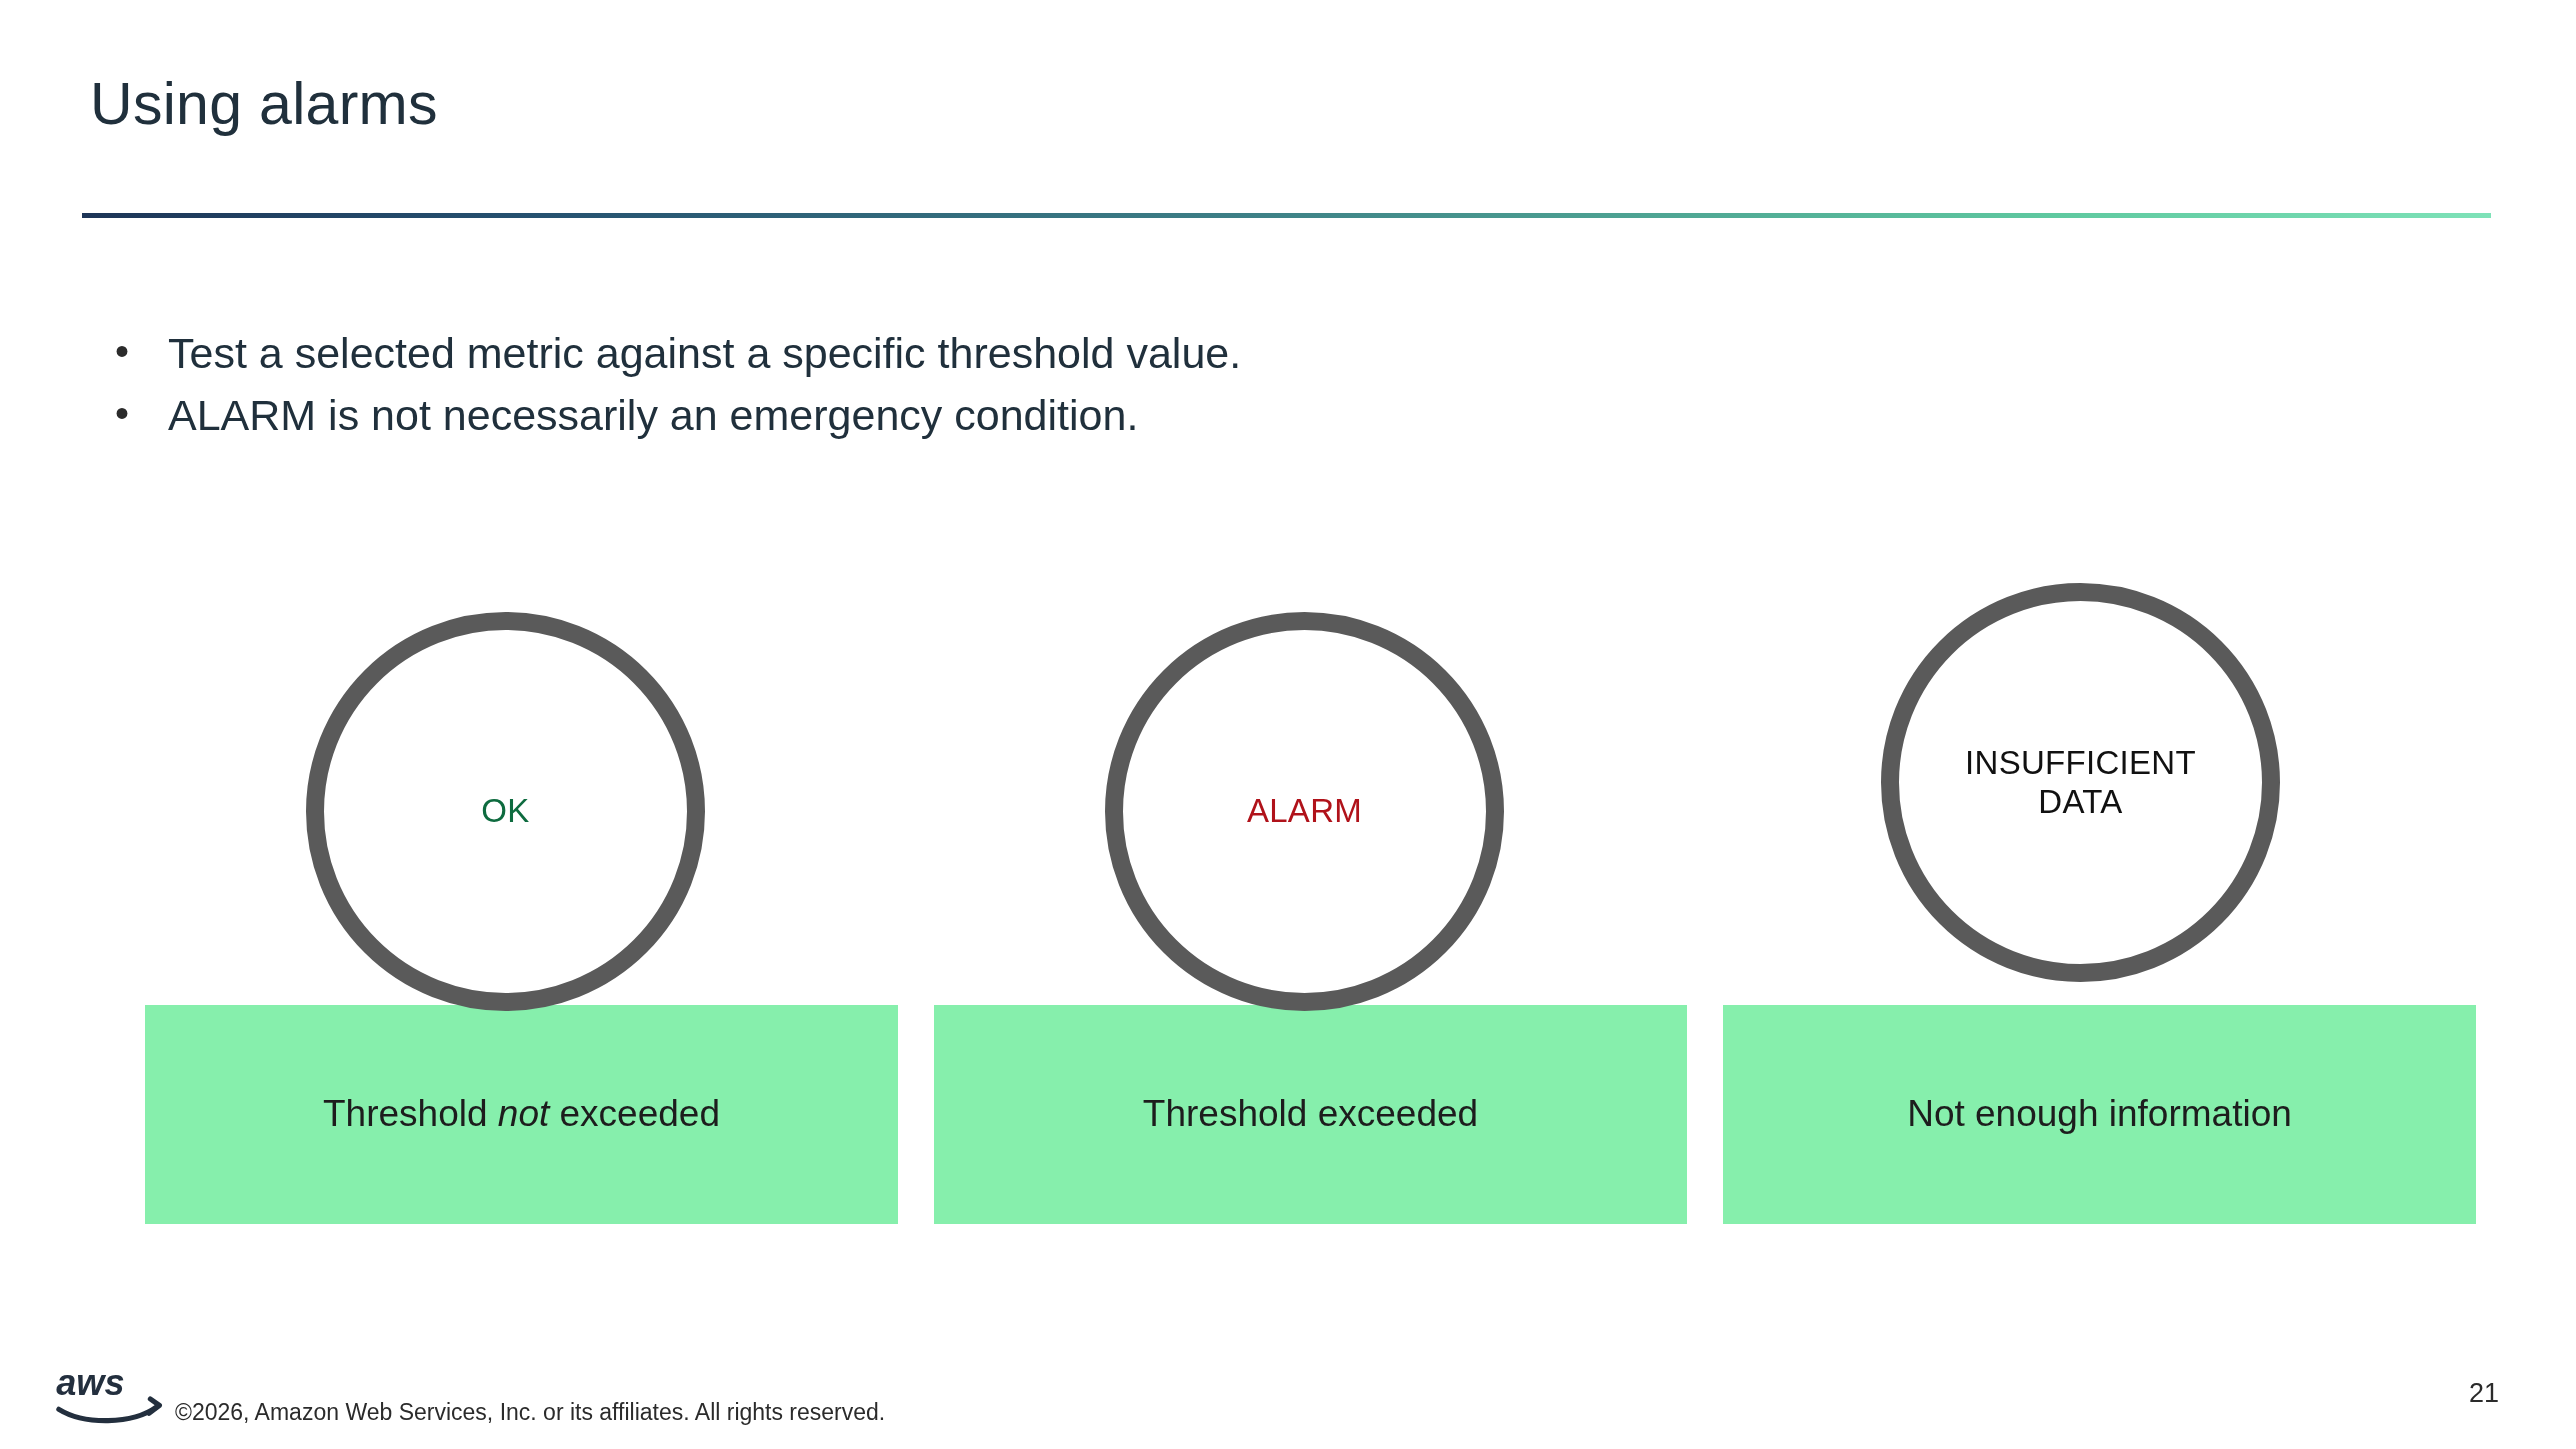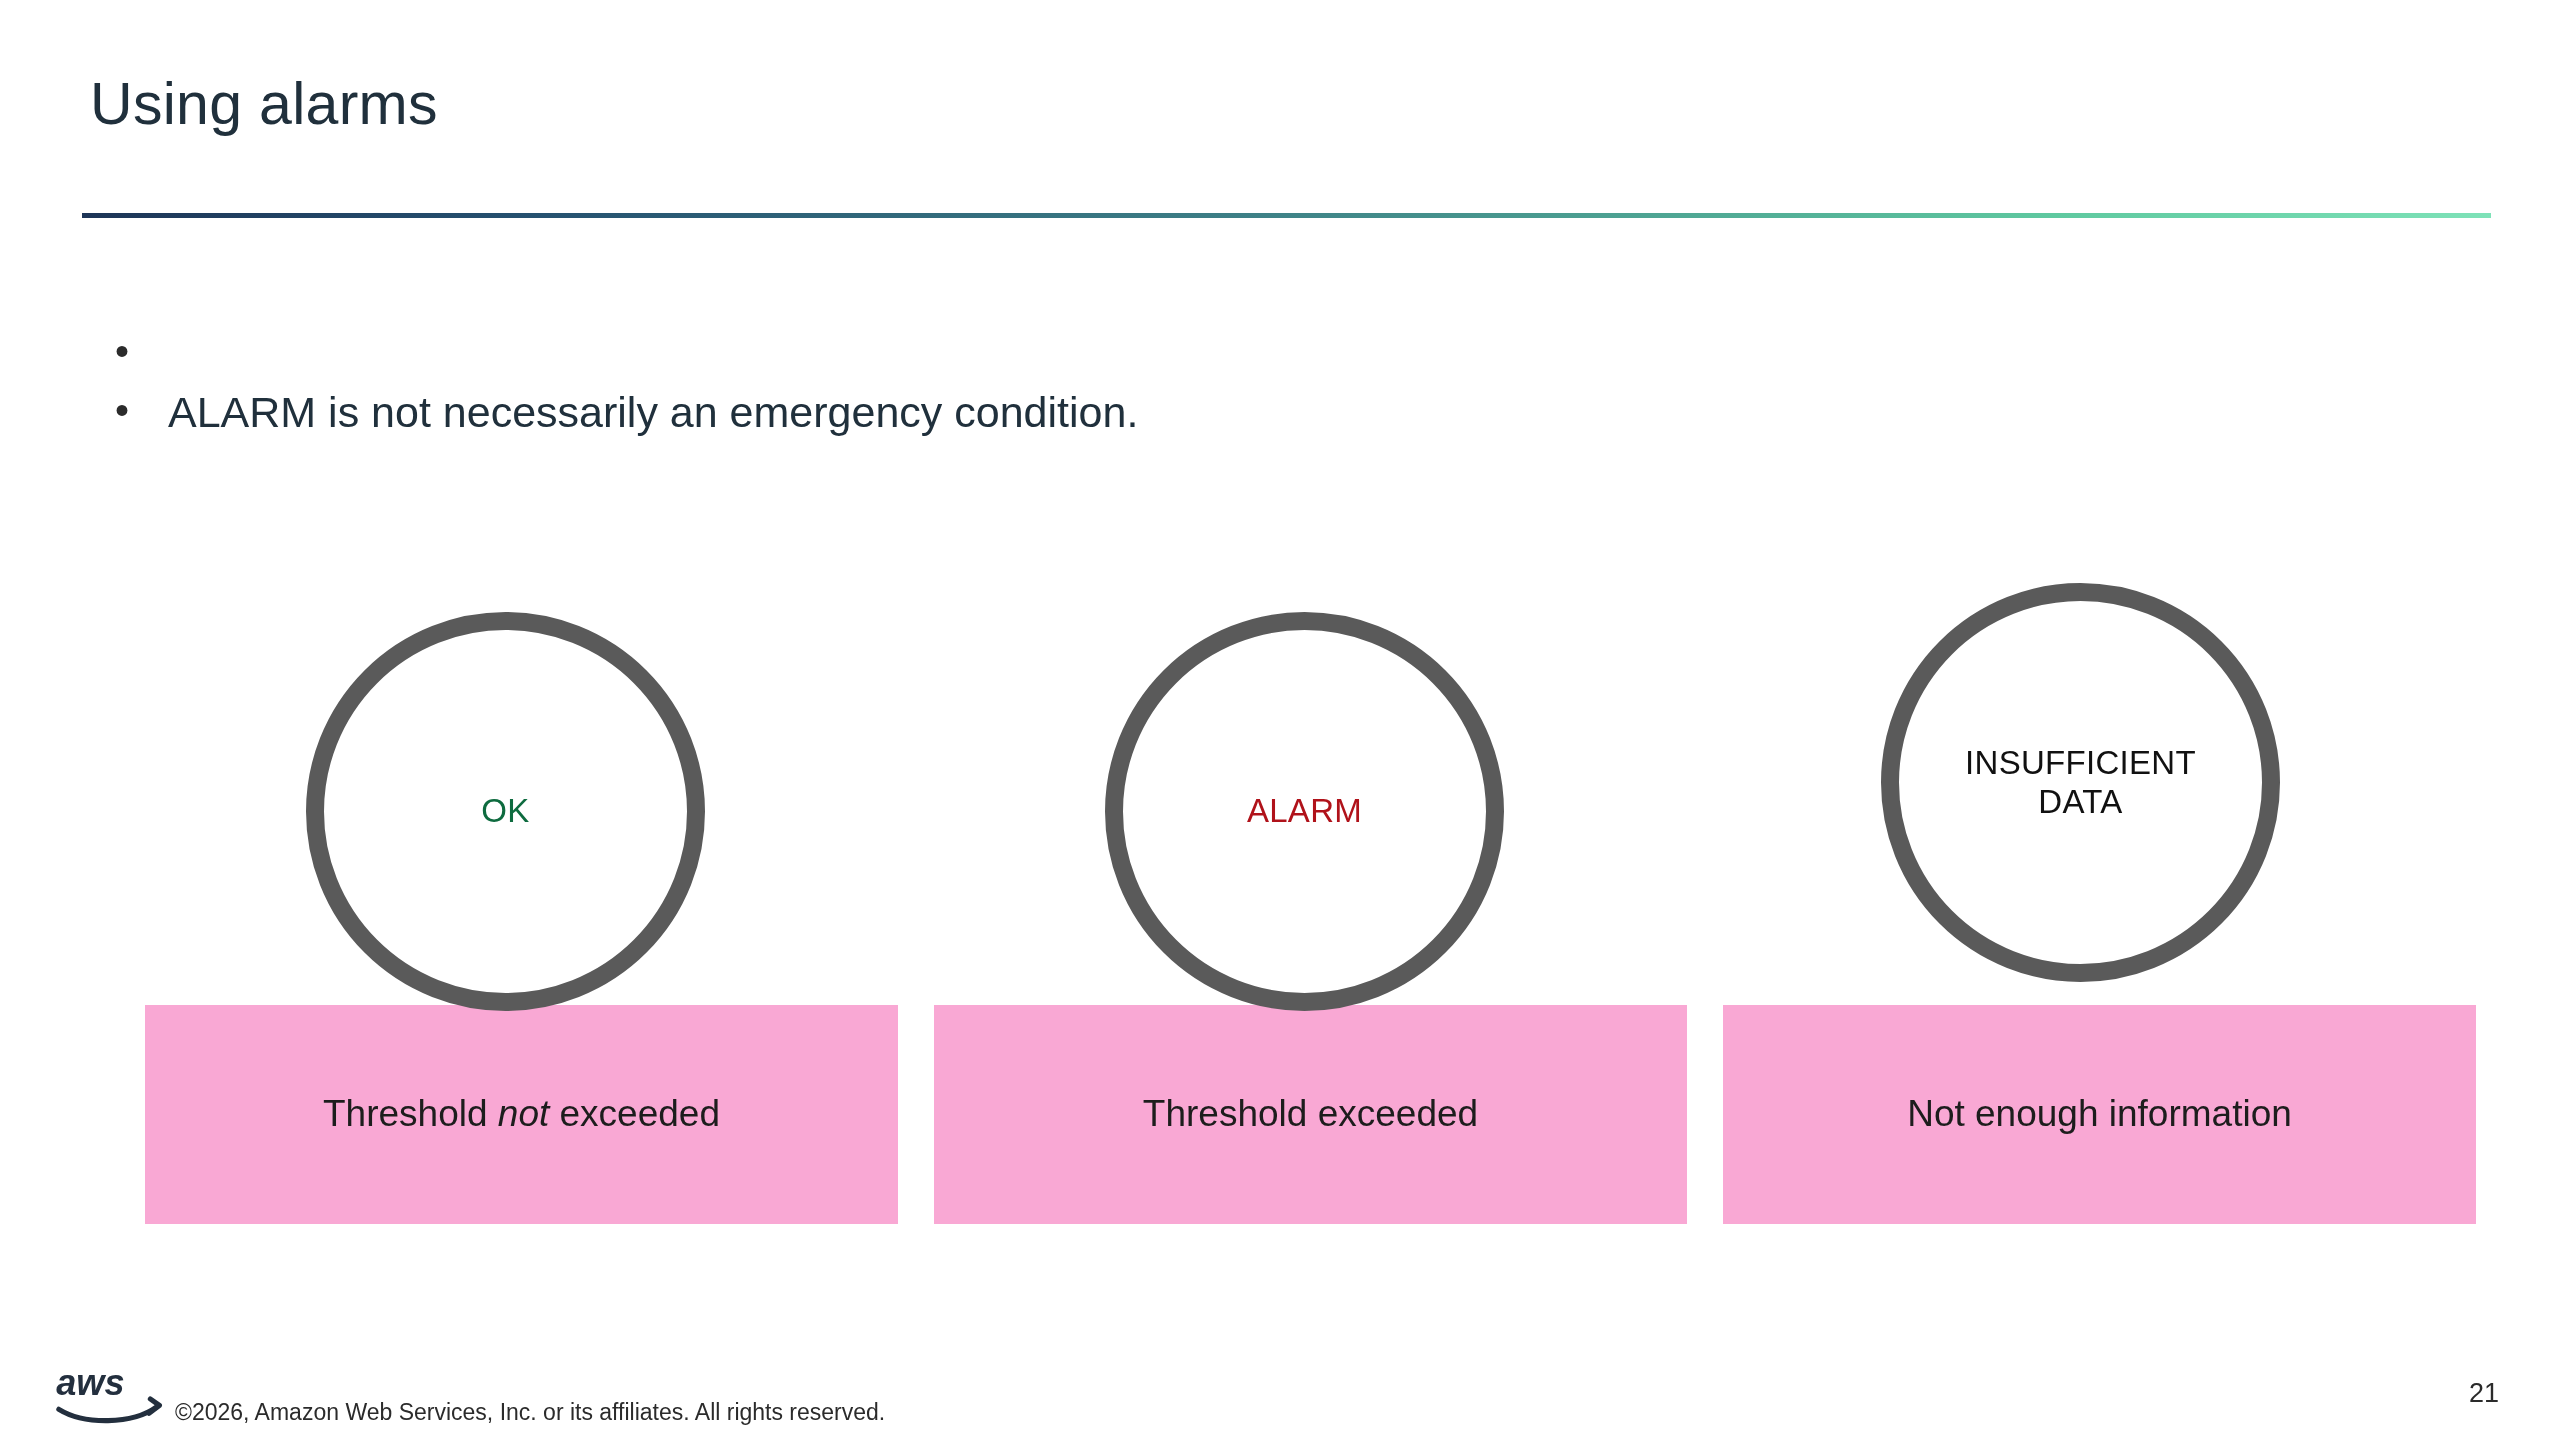--- a/index.html
+++ b/index.html
@@ -81,21 +81,21 @@
   .col-1 { left: 145px; }
   .col-2 { left: 934px; }
   .col-3 { left: 1723px; }
 
   .caption-box {
     position: absolute;
     left: 0;
     top: 0;
     width: 100%;
     height: 219px;
-    background: #f9a8d4;
+    background: #86efac;
     display: flex;
     align-items: center;
     justify-content: center;
   }
   .caption-text {
     font-size: 37px;
     color: #1d1d1d;
     text-align: center;
     line-height: 1.1;
     padding: 0 13px;
@@ -158,20 +158,21 @@
 </style>
 </head>
 <body>
 
 <div class="slide-title">Using alarms</div>
 <div class="title-rule"></div>
 
 <div class="bullets">
   <div class="bullet-row">
     <div class="bullet-dot">•</div>
+    <div class="bullet-text">Test a selected metric against a specific threshold value.</div>
   </div>
   <div class="bullet-row">
     <div class="bullet-dot">•</div>
     <div class="bullet-text">ALARM is not necessarily an emergency condition.</div>
   </div>
 </div>
 
 <div class="diagram">
 
   <div class="col col-1">

